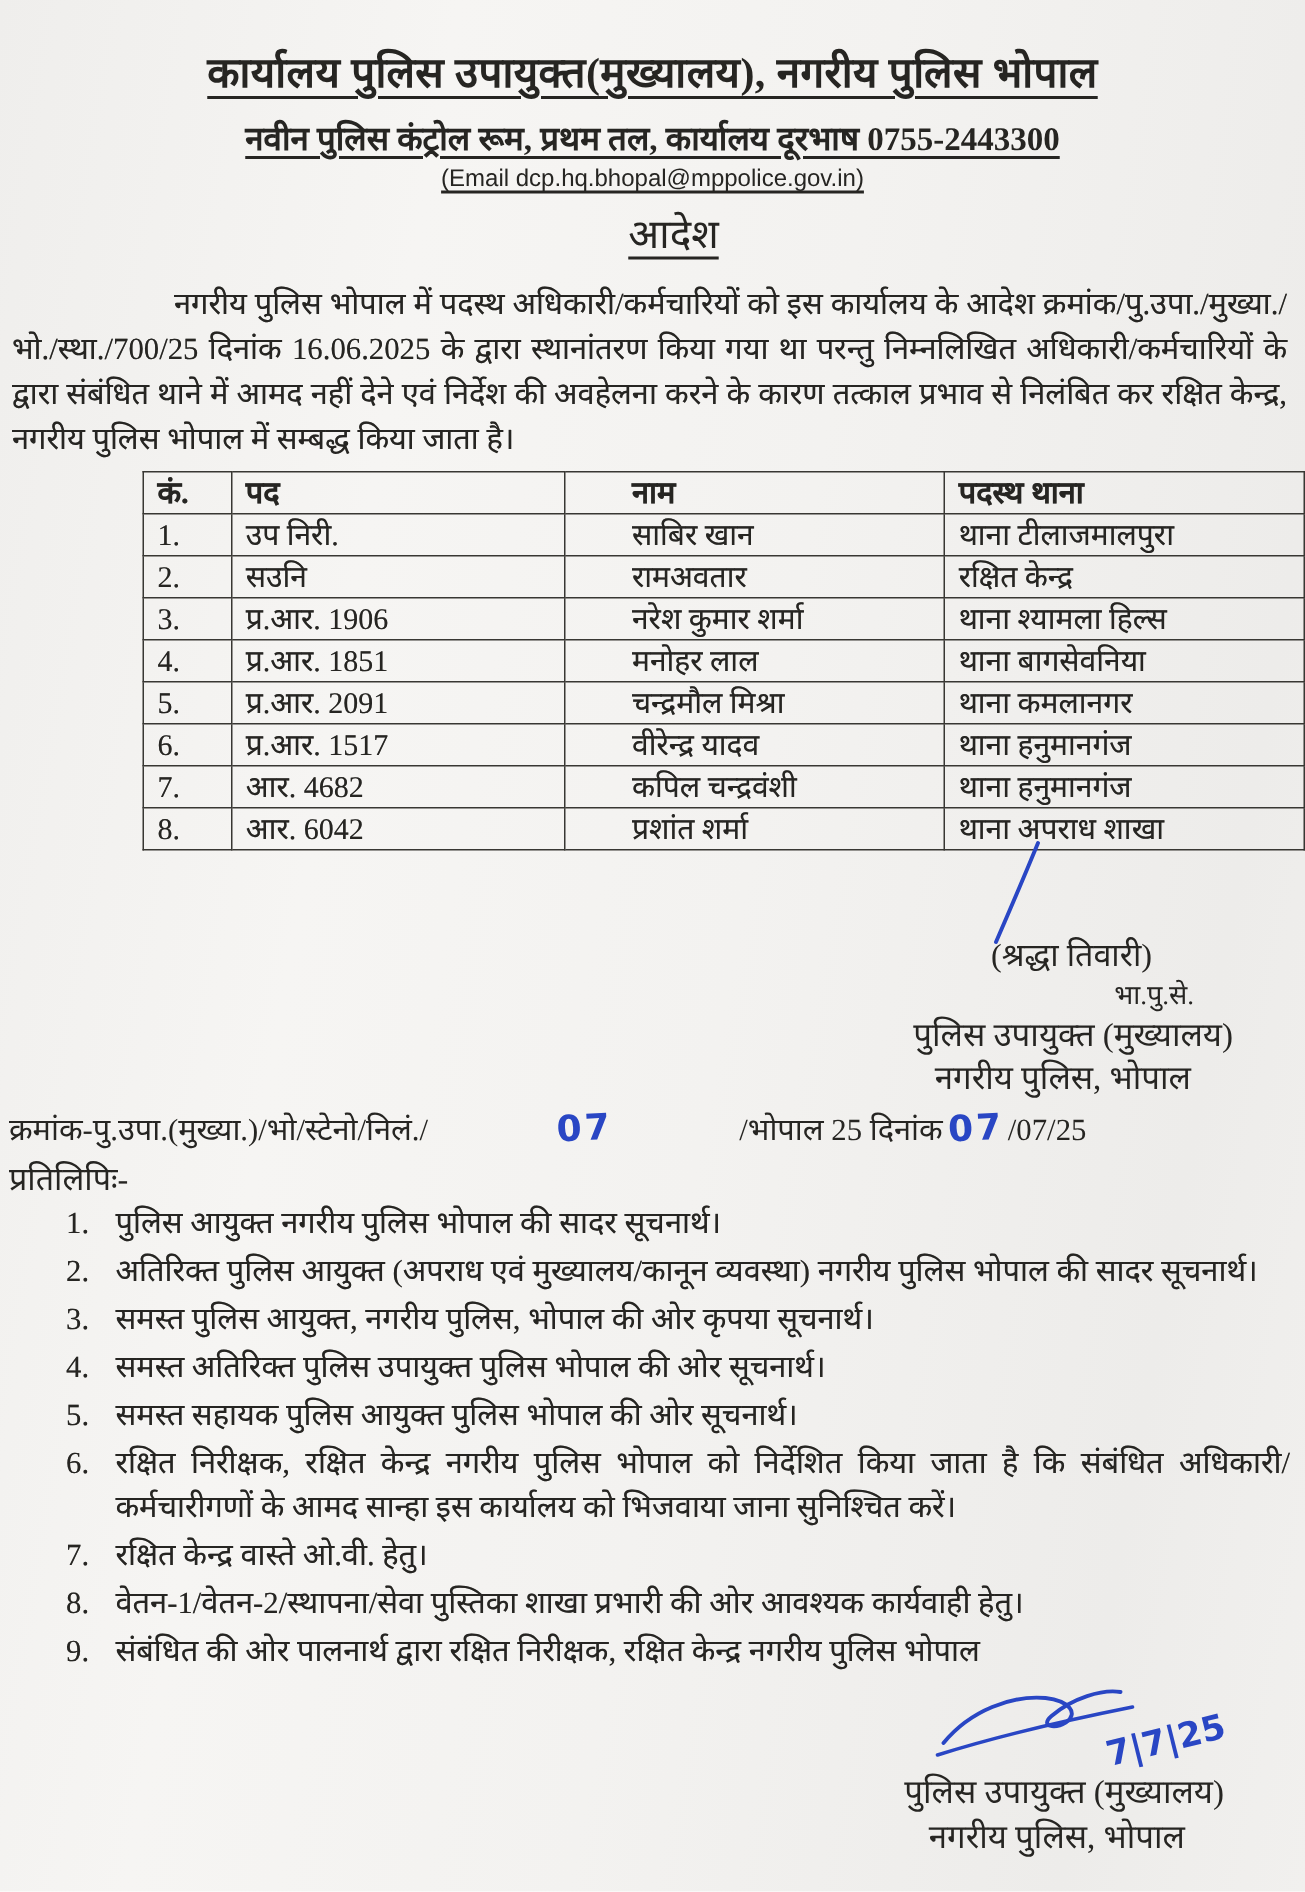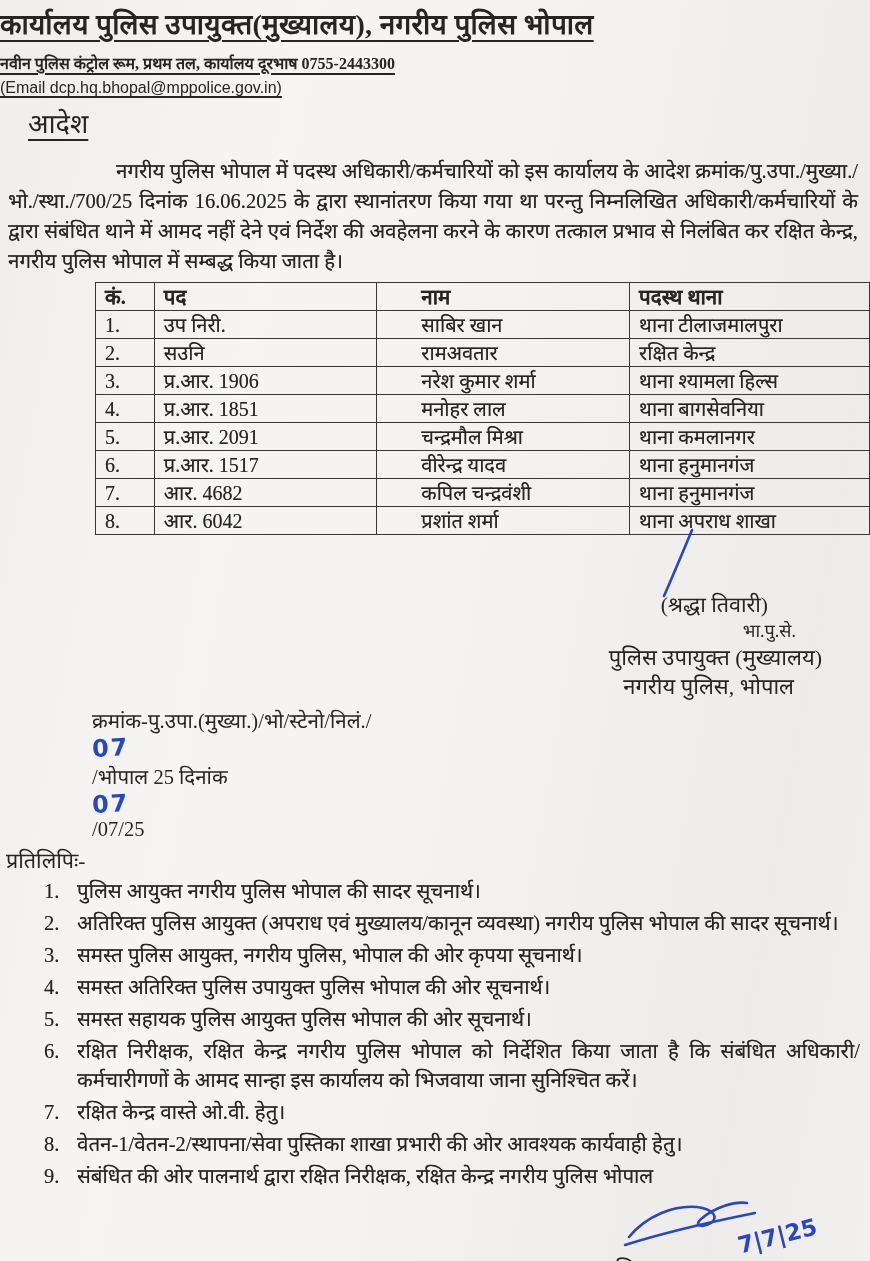--- a/index.html
+++ b/index.html
@@ -9,27 +9,27 @@
     color:#262522;
     overflow:hidden;
   }
   .page {
     position:relative; width:870px; height:1261px;
     background:linear-gradient(100deg,#efeeec 0%,#f6f5f3 28%,#f3f2f0 55%,#edecea 85%,#f1f0ee 100%);
     box-sizing:border-box;
   }
 
   
-  .hdr { padding-top:4px; }
+  .hdr { text-align:center; padding-top:28px; }
   .hdr-title {
     font-size:28px; font-weight:bold; letter-spacing:0.3px;
     text-decoration:underline; text-decoration-thickness:2px; text-underline-offset:6px;
   }
   .hdr-sub {
-    margin-top:10px; font-size:16px; font-weight:bold;
+    margin-top:10px; font-size:22px; font-weight:bold;
     text-decoration:underline; text-decoration-thickness:1.5px; text-underline-offset:4px;
   }
   .hdr-email {
     margin-top:5px; font-size:16px; font-weight:normal;
     font-family:"Liberation Sans", sans-serif;
     text-decoration:underline; text-decoration-thickness:1.5px; text-underline-offset:3px;
   }
   .hdr-order {
     margin-top:7px; font-size:27px;
     text-decoration:underline; text-decoration-thickness:1.5px; text-underline-offset:6px;margin-left:28px;
@@ -62,21 +62,21 @@
   .sig1 { position:relative; margin-top:56px; }
   .sig1-slash { position:absolute; left:652px; top:-64px; }
   .sig1-name   { text-align:right; padding-right:102px; font-size:21.5px; line-height:28px; }
   .sig1-service{ text-align:right; padding-right:74px;  font-size:18px;   line-height:24px; }
   .sig1-desig  { text-align:right; padding-right:48px;  font-size:22px;   line-height:30px; }
   .sig1-org    { text-align:right; padding-right:76px;  font-size:22px;   line-height:28px; }
 
   
   .refline {
     display:flex; align-items:baseline;
-    margin:5px 0 0 6px; font-size:20.5px; white-space:nowrap;flex-direction:column;
+    margin:5px 0 0 6px; font-size:20.5px; white-space:nowrap;
   }
   .hw {
     color:#2946c4; font-family:"DejaVu Sans", sans-serif;
     font-size:24px; font-weight:bold; letter-spacing:2px;
     transform:rotate(-3deg); display:inline-block;
   }
   .hw-a { margin-left:86px; }
   .hw-b { margin-left:4px; margin-right:2px; }
   .ref-mid { margin-left:84px; }
 

